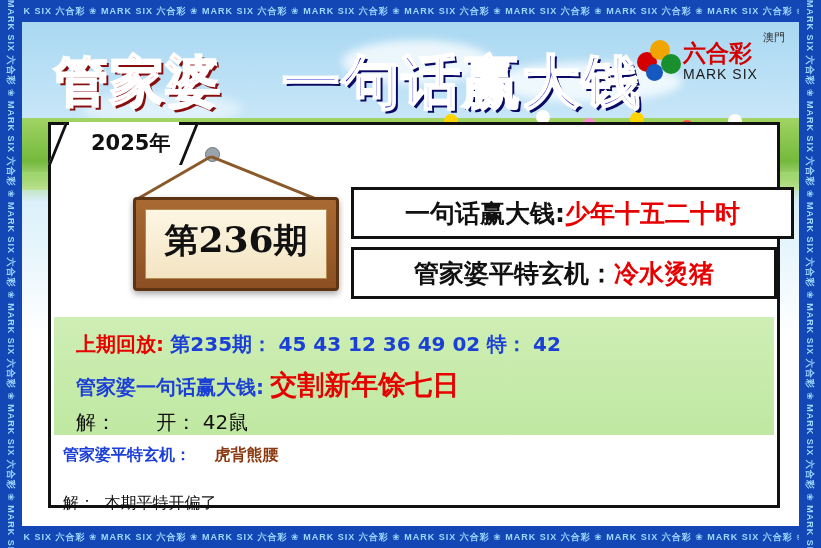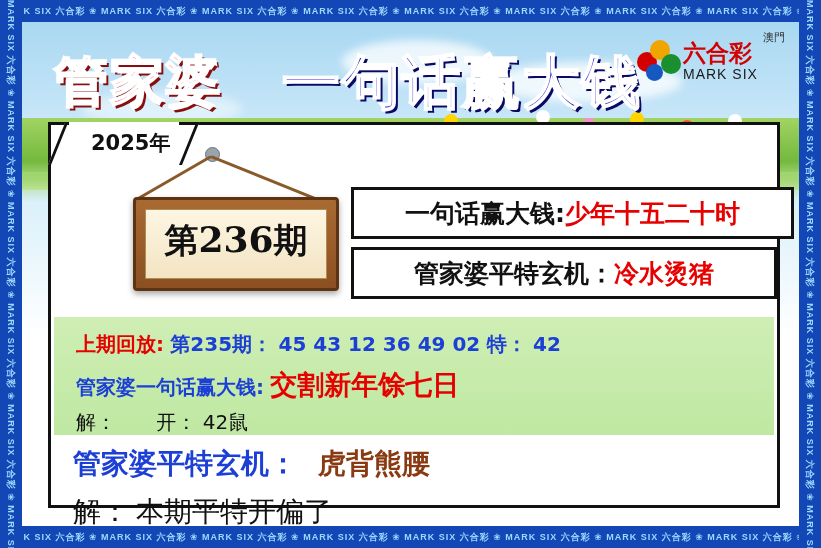--- a/index.html
+++ b/index.html
@@ -95,22 +95,22 @@
   
   .green{position:absolute;left:3px;right:3px;top:192px;height:118px;
          background:linear-gradient(#cfeeb4,#bfe8a2);}
   .greenrow{position:absolute;left:22px;font-size:20px;white-space:nowrap;
             font-family:"DejaVu Sans","Liberation Sans",sans-serif;}
   .lbl-red{color:#e60000;font-weight:bold;}
   .lbl-blue{color:#1c3fd6;font-weight:bold;}
   .val-blue{color:#1c3fd6;font-weight:bold;}
   .big-red{color:#e60000;font-weight:bold;font-size:27px;}
 
-  .wrow{position:absolute;left:22px;font-size:28px;color:#111;white-space:nowrap;
-        font-family:Liberation Serif, serif;}
+  .wrow{position:absolute;left:12px;font-size:16px;color:#111;white-space:nowrap;
+        font-family:Liberation Mono, monospace;}
   .brown{color:#8a3a12;font-weight:bold;}
 </style>
 </head>
 <body>
 
 <div id="root">
 
   <div class="strip top">
     <span>MARK SIX 六合彩 ❀ MARK SIX 六合彩 ❀ MARK SIX 六合彩 ❀ MARK SIX 六合彩 ❀ MARK SIX 六合彩 ❀ MARK SIX 六合彩 ❀ MARK SIX 六合彩 ❀ MARK SIX 六合彩 ❀ MARK SIX 六合彩 ❀</span>
   </div>

